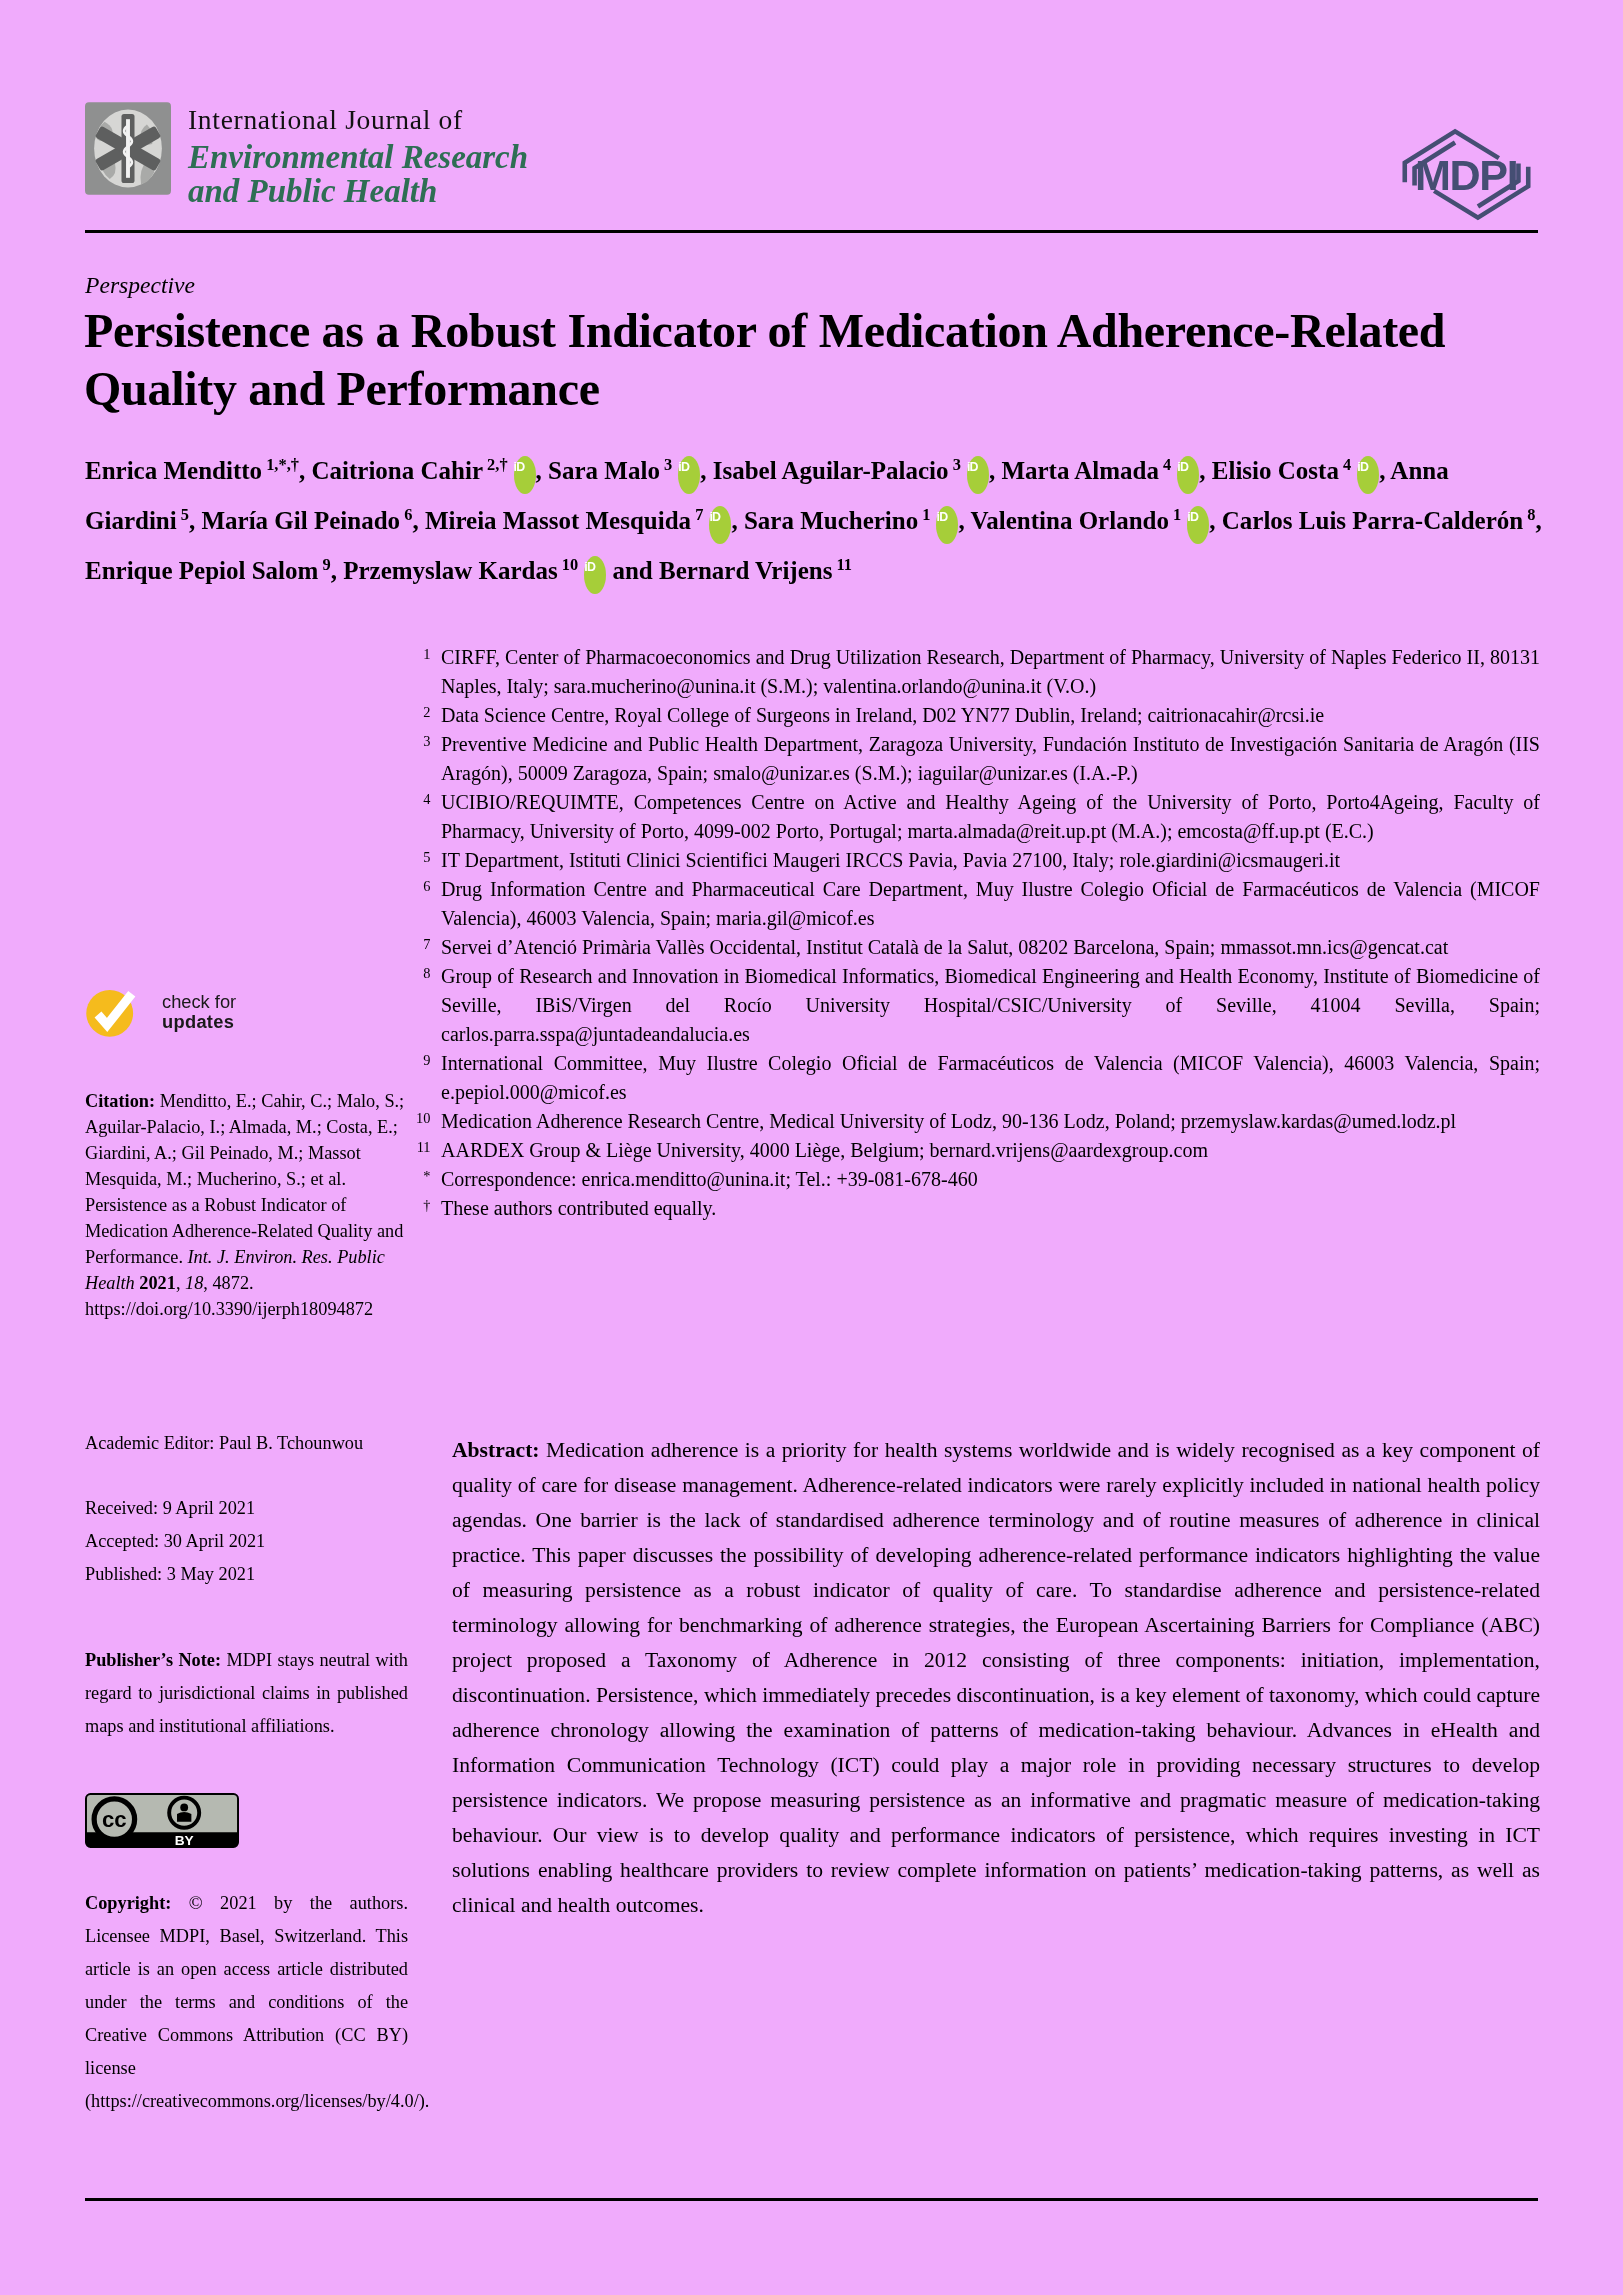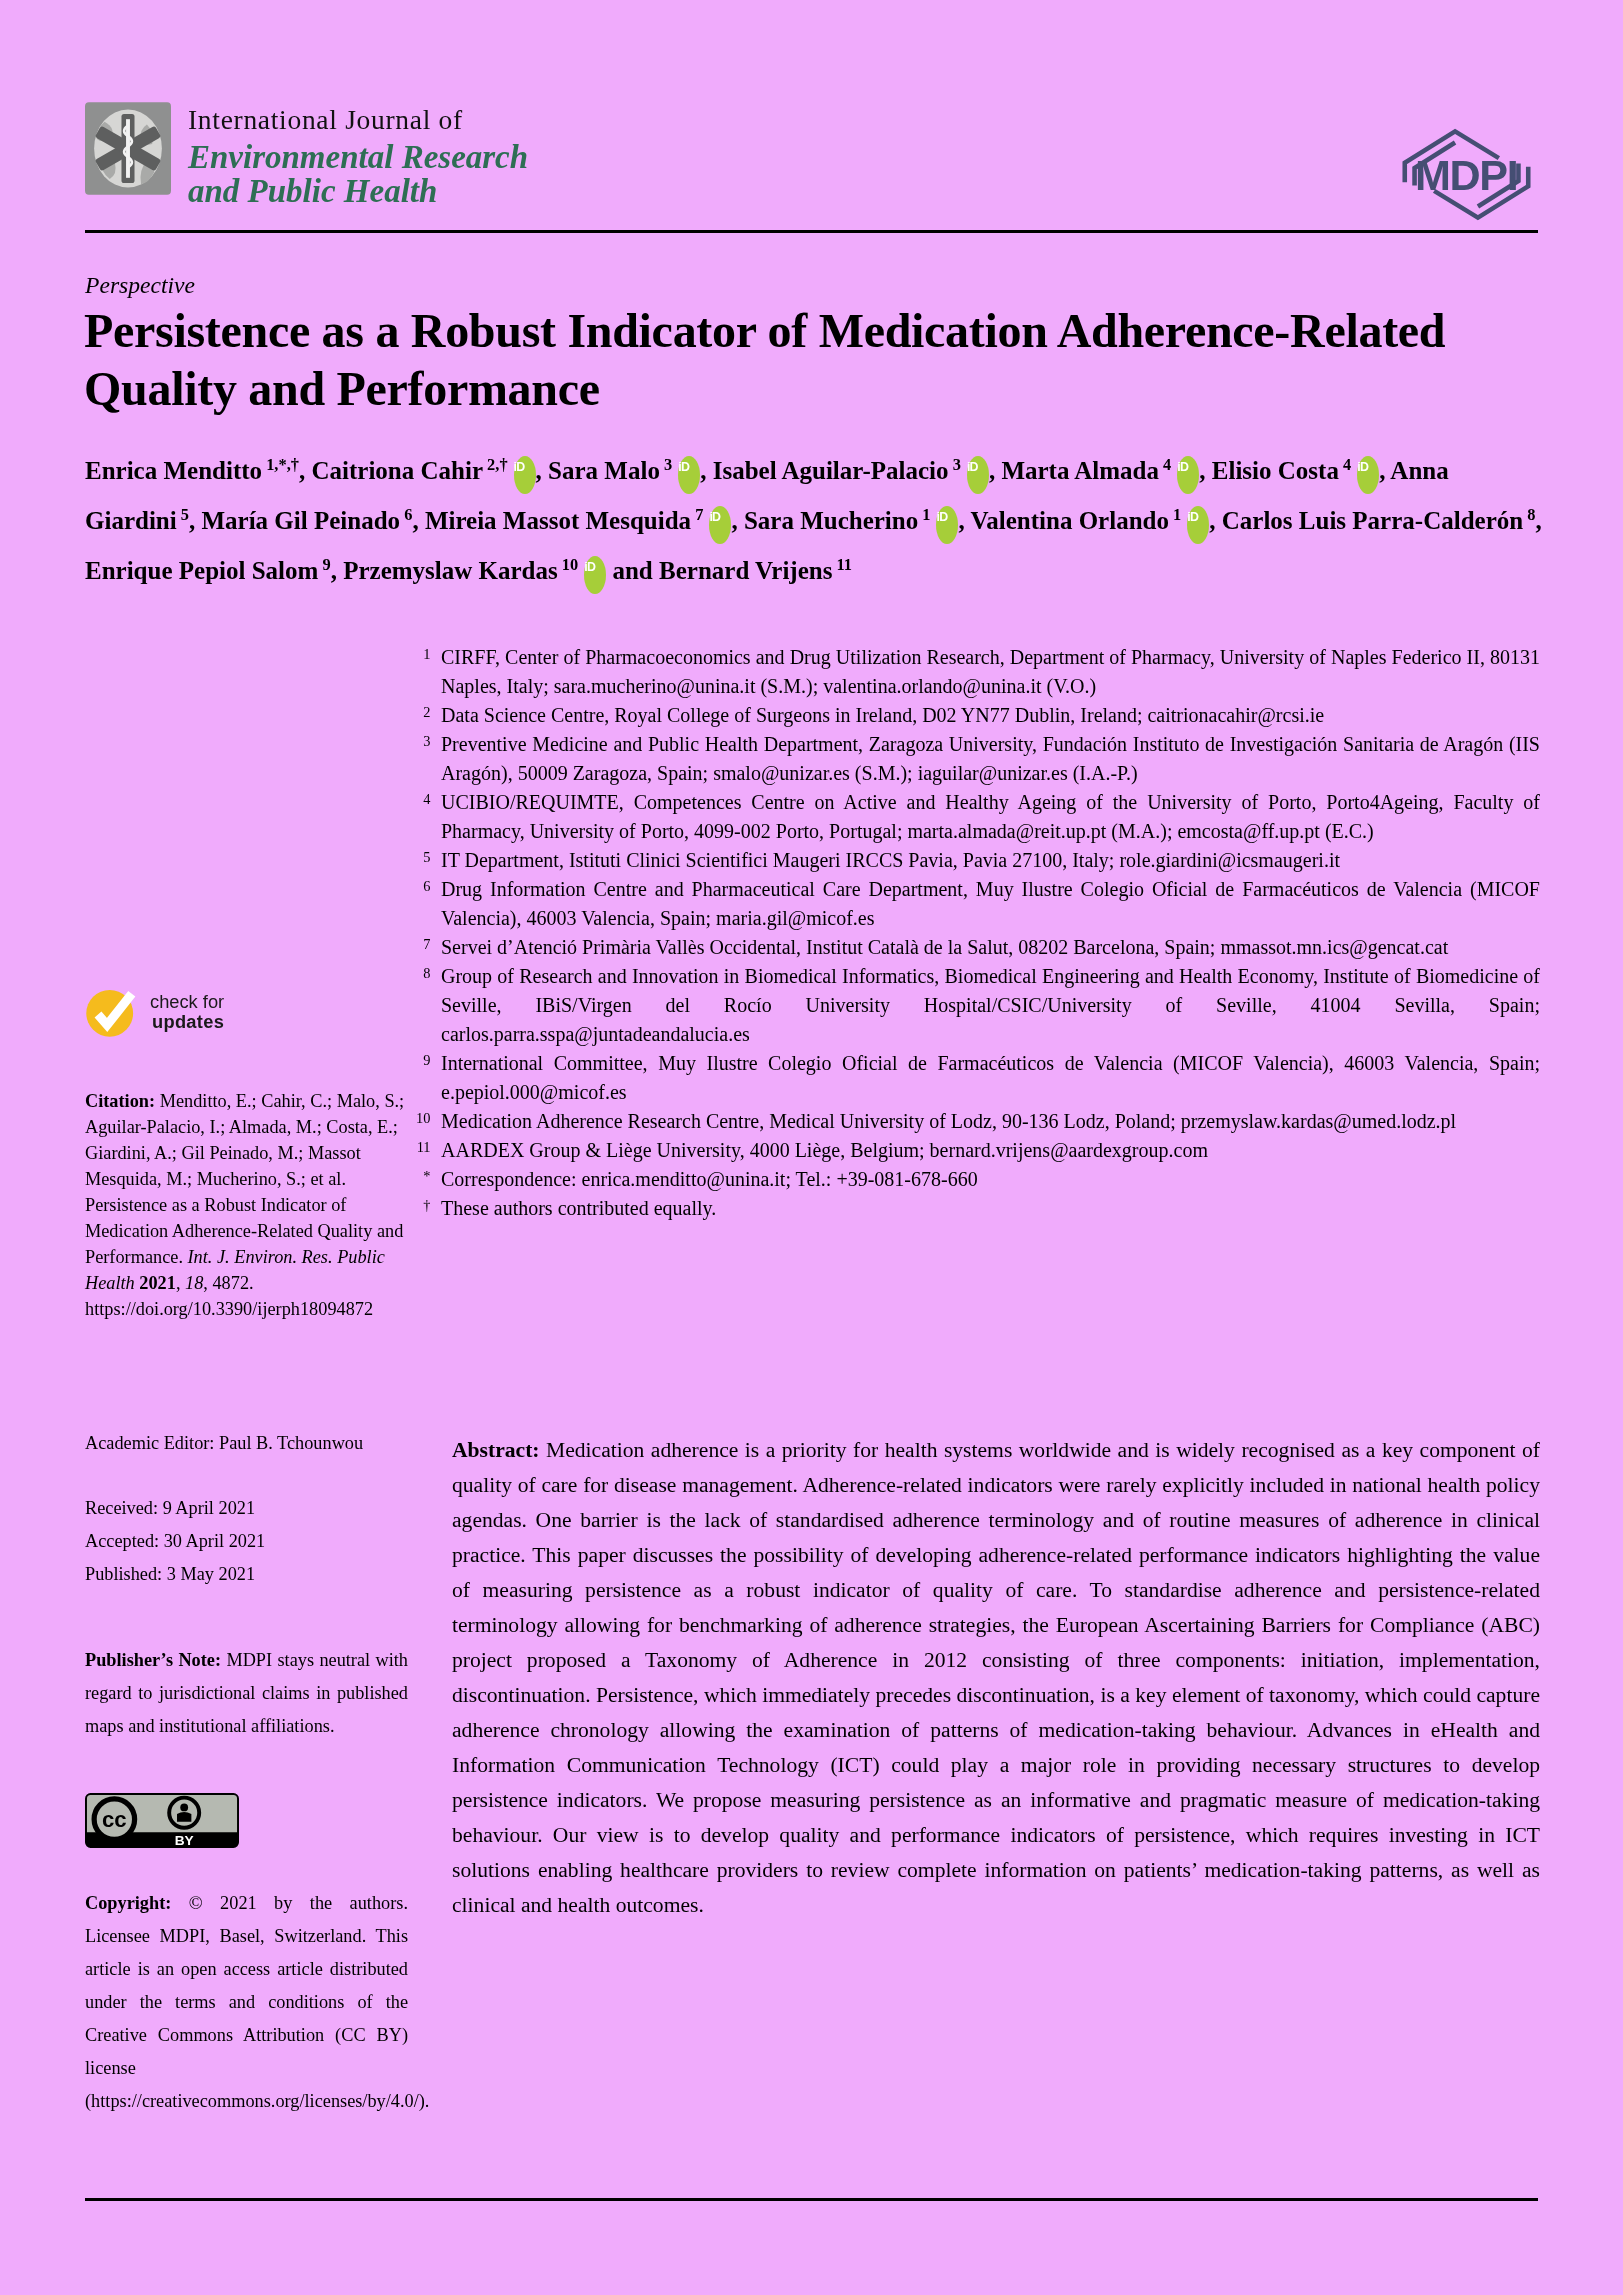--- a/index.html
+++ b/index.html
@@ -37,21 +37,21 @@
 
   
   .affiliations{position:absolute;left:393px;top:643px;width:1147px;}
   .aff-row{display:flex;}
   .aff-num{flex:0 0 48px;text-align:right;padding-right:10.5px;font-size:14.4px;
            padding-top:2.6px;box-sizing:border-box;}
   .aff-text{flex:1;font-size:20px;line-height:29px;text-align:justify;}
 
   
   .side{position:absolute;left:85px;width:323px;font-size:18.3px;line-height:26px;}
-  .check-badge{top:986px;display:flex;align-items:center;gap:13px;cursor:pointer;text-align:right;}
+  .check-badge{top:986px;display:flex;align-items:center;gap:25px;cursor:pointer;}
   .check-text{font-family:"Liberation Sans",sans-serif;font-size:18.3px;line-height:20px;color:#1a1a1a;}
   .check-text .l2{font-weight:bold;letter-spacing:0.3px;}
   .citation{top:1070px;}
   .editor{top:1430px;}
   .dates{top:1492px;line-height:33px;}
   .pubnote{top:1626px;line-height:33px;text-align:justify;}
   .ccbadge{top:1793px;cursor:pointer;}
   .copyright{top:1869px;line-height:33px;text-align:justify;}
 
   
@@ -150,21 +150,21 @@
       <div class="aff-row">
         <div class="aff-num">10</div>
         <div class="aff-text">Medication Adherence Research Centre, Medical University of Lodz, 90-136 Lodz, Poland; przemyslaw.kardas@umed.lodz.pl</div>
       </div>
       <div class="aff-row">
         <div class="aff-num">11</div>
         <div class="aff-text">AARDEX Group &amp; Liège University, 4000 Liège, Belgium; bernard.vrijens@aardexgroup.com</div>
       </div>
       <div class="aff-row">
         <div class="aff-num">*</div>
-        <div class="aff-text">Correspondence: enrica.menditto@unina.it; Tel.: +39-081-678-660</div>
+        <div class="aff-text">Correspondence: enrica.menditto@unina.it; Tel.: +39-081-678-460</div>
       </div>
       <div class="aff-row">
         <div class="aff-num">†</div>
         <div class="aff-text">These authors contributed equally.</div>
       </div>
     </div>
 
   <div class="side check-badge">
     <svg width="52" height="52" viewBox="0 0 80 80">
       <circle cx="38" cy="42" r="36" fill="#f5bb1d"></circle>

